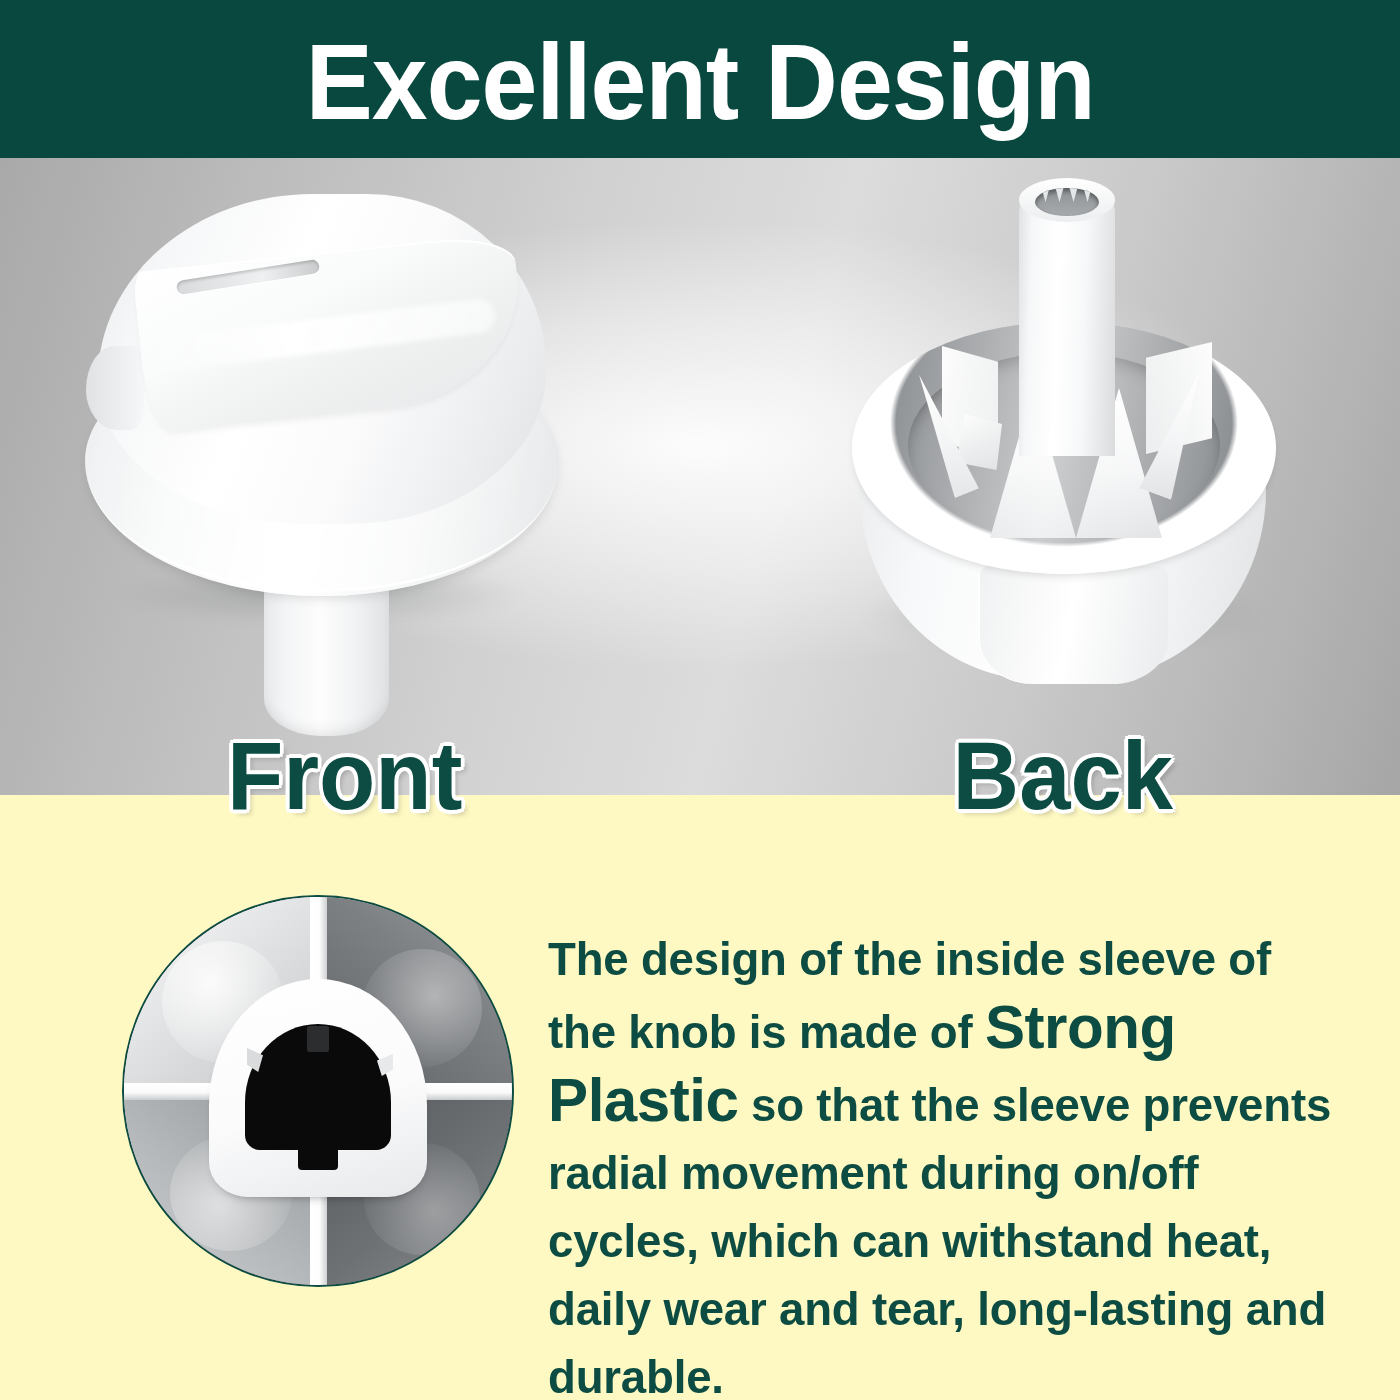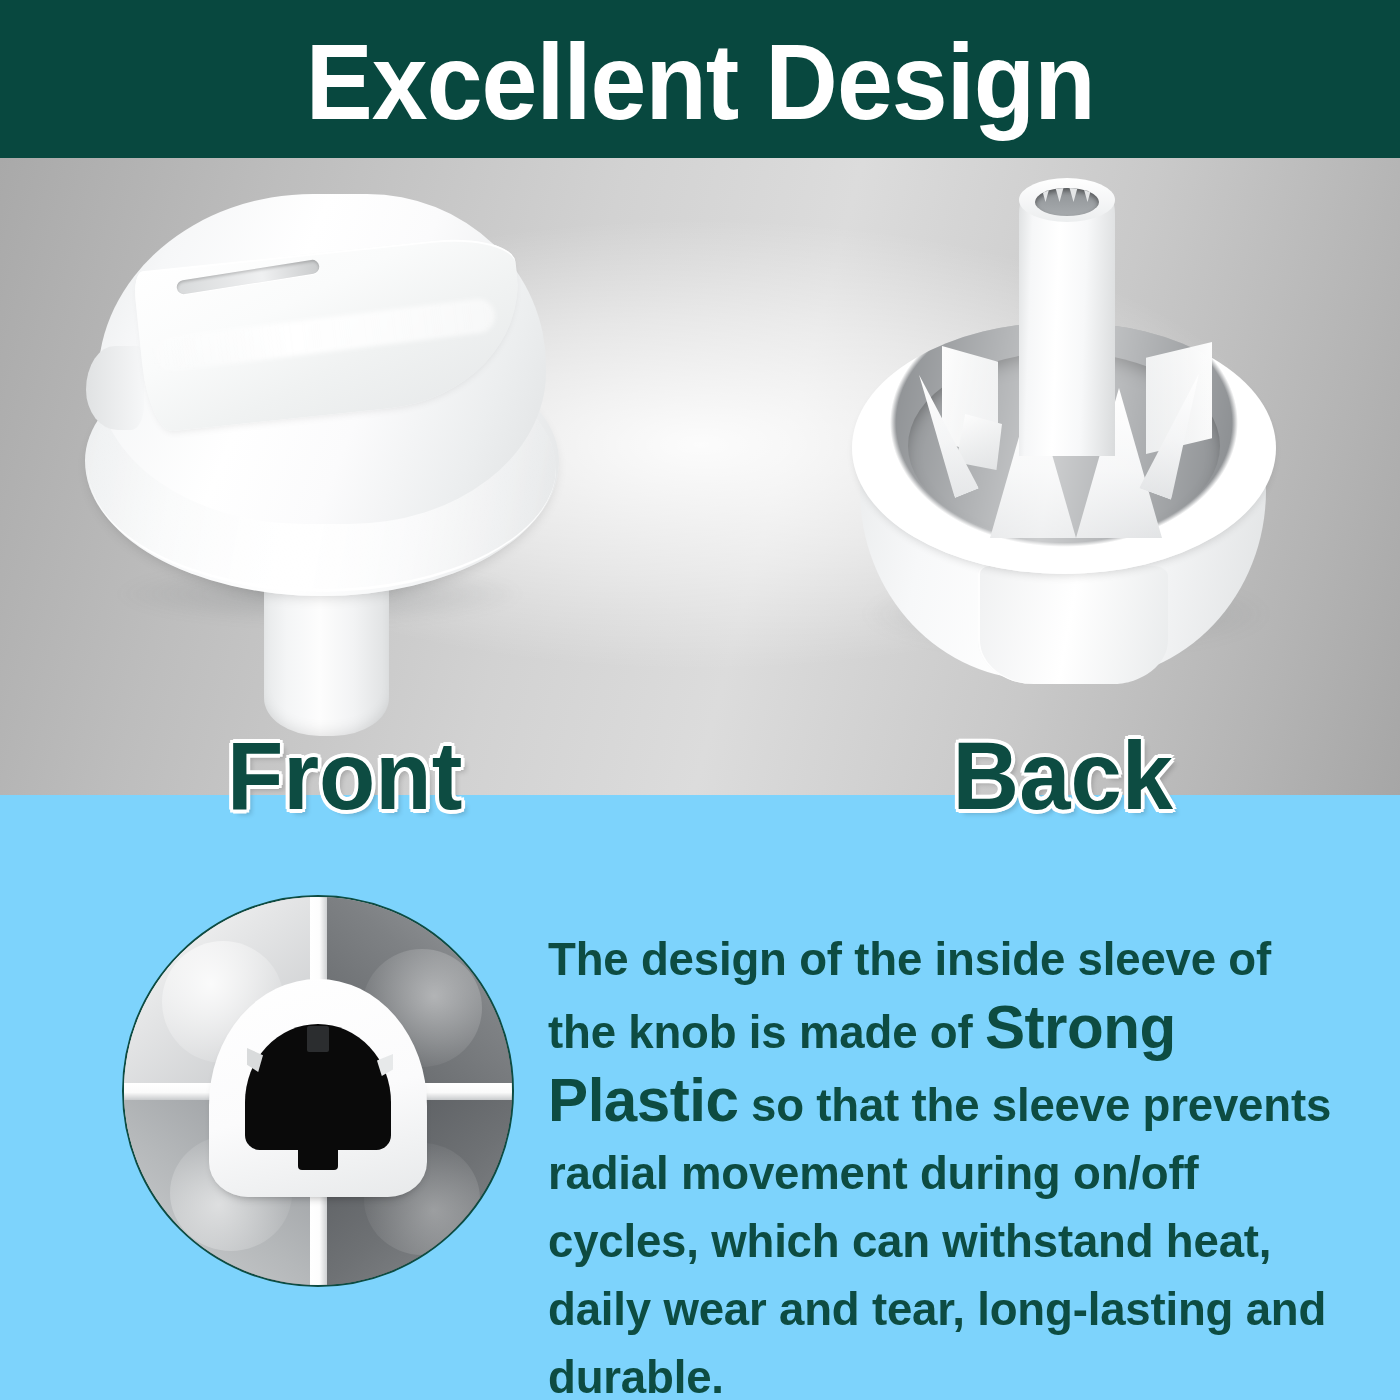--- a/index.html
+++ b/index.html
@@ -209,21 +209,21 @@
        3px 3px 0 #fff, -3px 3px 0 #fff, 3px -3px 0 #fff, -3px -3px 0 #fff,
        5px 5px 5px rgba(0,0,0,0.18);
     z-index:5;
   }
   .label-front{ left:222px; top:728px; }
   .label-back { left:948px; top:728px; }
 
   
   .lower{
     position:absolute; left:0; top:795px; width:1400px; height:605px;
-    background:#7dd3fc;
+    background:#fef9c3;
   }
 
   
   .inset-circle{
     position:absolute; left:122px; top:100px; width:392px; height:392px;
     border-radius:50%;
     border:2px solid #0d4c42;
     overflow:hidden;
     background:#6e7175;
   }

